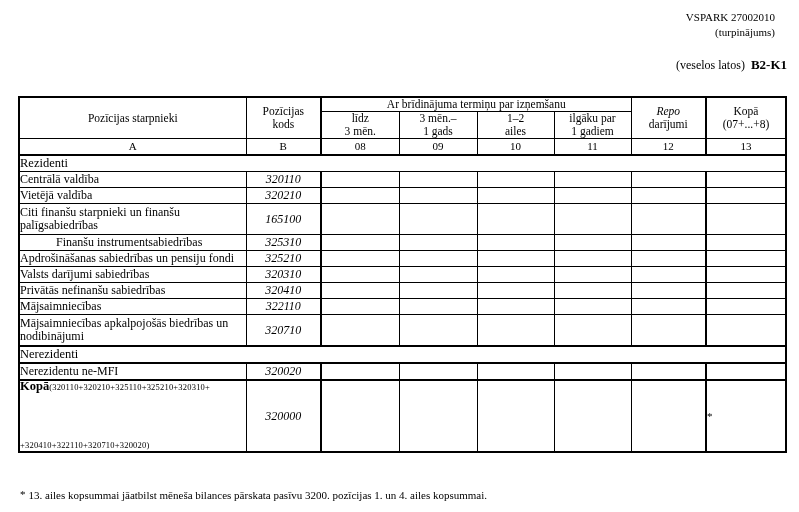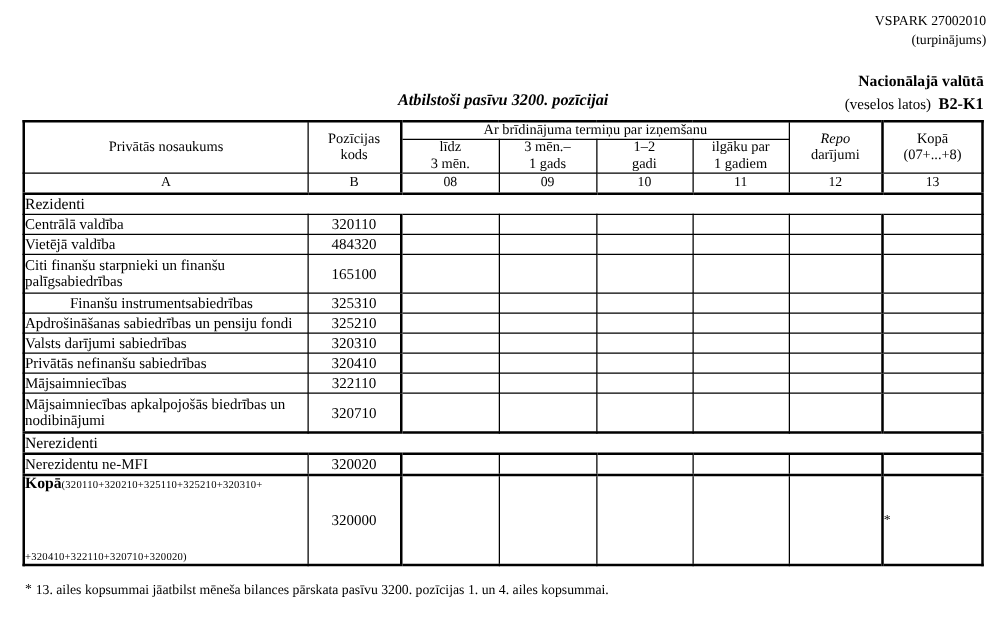--- a/index.html
+++ b/index.html
@@ -13,21 +13,21 @@
     position: relative;
     font-family: "Liberation Serif", "DejaVu Serif", serif;
     color: #000000;
     overflow: hidden;
   }
 
   
   .doc-ref {
     position: absolute;
     top: 10px;
-    right: 10px;
+    right: 24px;
     text-align: right;
     font-size: 11px;
     line-height: 15px;
   }
 
   
   .header-band {
     position: absolute;
     top: 56px;
     left: 18px;
@@ -123,20 +123,21 @@
   .sectioncell {
     text-align: left;
     padding: 3px 4px 3px 8px;
     font-weight: bold;
     font-size: 12.5px;
   }
   .codecell {
     text-align: center;
     font-weight: bold;
     font-size: 12px;
+    font-style: italic;
   }
   .datacell { height: 100%; }
   .star {
     text-align: left;
     vertical-align: top;
     padding: 1px 0 0 4px;
     font-size: 11px;
   }
 
   
@@ -157,21 +158,21 @@
 
   
   .thick-left { border-left: 2px solid #000 !important; }
   .thick-top { border-top: 2px solid #000 !important; }
   .thick-bottom { border-bottom: 2px solid #000 !important; }
 
   
   .footnote {
     position: absolute;
     left: 20px;
-    top: 464px;
+    top: 487px;
     font-size: 11px;
     line-height: 14px;
     white-space: nowrap;
   }
   .footnote .fn-mark {
     font-size: 11px;
     vertical-align: 1px;
     margin-right: 3px;
   }
 </style>
@@ -179,44 +180,42 @@
 <body>
 
 <div class="doc-ref">
   <div>VSPARK 27002010</div>
   <div>(turpinājums)</div>
 </div>
 
 <div class="header-band">
 
 
-  <div class="hdr-center">Atbilstoši pasīvu 3200. pozīcijai</div>
 
   <div class="hdr-right">
-    <div class="l1">Nacionālajā valūtā</div>
     <div class="l2">
       <span>(veselos latos)</span><span class="code">B2-K1</span>
     </div>
   </div>
 </div>
 
 <table class="grid">
   <colgroup>
     <col style="width:227px">
     <col style="width:75px">
     <col style="width:78px">
     <col style="width:78px">
     <col style="width:77px">
     <col style="width:77px">
     <col style="width:75px">
     <col style="width:80px">
   </colgroup>
   <thead>
     <tr>
-      <td class="hcell" rowspan="2">Privātās nosaukums</td>
+      <td class="hcell" rowspan="2">Pozīcijas starpnieki</td>
       <td class="hcell" rowspan="2">
         <div>Pozīcijas</div>
         <div>kods</div>
       </td>
       <td class="hcell thick-left" colspan="4">Ar brīdinājuma termiņu par izņemšanu</td>
       <td class="hcell" rowspan="2">
         <div class="ital" style="font-style:italic">Repo</div>
         <div>darījumi</div>
       </td>
       <td class="hcell thick-left" rowspan="2">
@@ -228,21 +227,21 @@
       <td class="hcell thick-left">
         <div>līdz</div>
         <div>3 mēn.</div>
       </td>
       <td class="hcell">
         <div>3 mēn.–</div>
         <div>1 gads</div>
       </td>
       <td class="hcell">
         <div>1–2</div>
-        <div>gadi</div>
+        <div>ailes</div>
       </td>
       <td class="hcell">
         <div>ilgāku par</div>
         <div>1 gadiem</div>
       </td>
     </tr>
     <tr class="idxrow thick-bottom">
       <td class="thick-bottom">A</td>
       <td class="thick-bottom">B</td>
       <td class="thick-bottom thick-left">08</td>
@@ -265,21 +264,21 @@
       <td class="datacell thick-left"></td>
       <td class="datacell"></td>
       <td class="datacell"></td>
       <td class="datacell"></td>
       <td class="datacell"></td>
       <td class="datacell thick-left"></td>
     </tr>
 
     <tr>
       <td class="namecell">Vietējā valdība</td>
-      <td class="codecell">484320</td>
+      <td class="codecell">320210</td>
       <td class="datacell thick-left"></td>
       <td class="datacell"></td>
       <td class="datacell"></td>
       <td class="datacell"></td>
       <td class="datacell"></td>
       <td class="datacell thick-left"></td>
     </tr>
 
     <tr>
       <td class="namecell" style="height:30px">Citi finanšu starpnieki un finanšu palīgsabiedrības</td>

